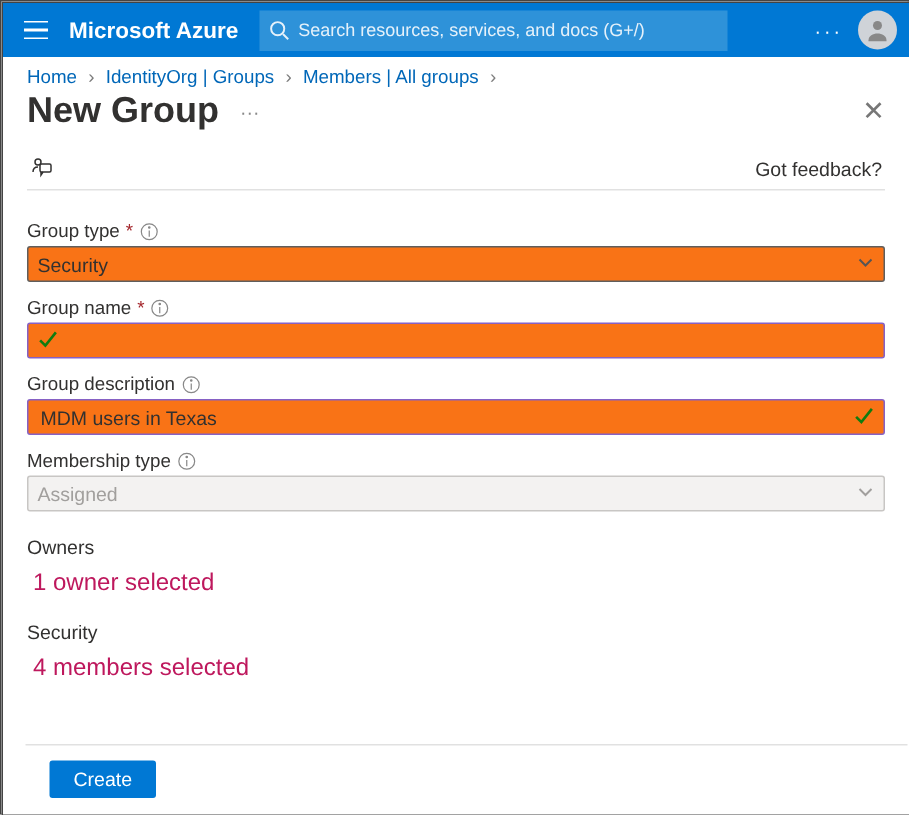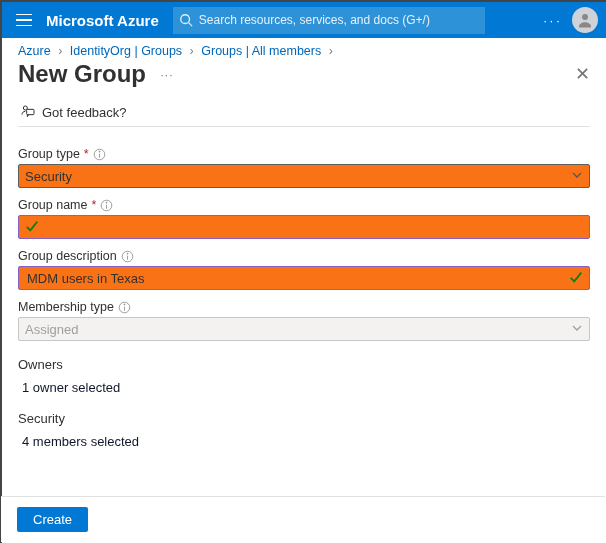--- a/index.html
+++ b/index.html
@@ -127,20 +127,21 @@
   
   .feedback-row {
     border-bottom: 1px solid #e1e1e1;
     margin: 4px 16px 0 16px;
     padding: 6px 2px 6px 2px;
     display:flex;
     align-items:center;
     gap:6px;
     color:#323130;
     font-size: 13px;
+    justify-content: space-between;
   }
 
   
   .form-area {
     padding: 10px 16px 0 16px;
   }
   .field-label {
     font-size: 12.5px;
     color: #323130;
     margin-top: 10px;
@@ -192,32 +193,32 @@
     color: #107c10;
     font-weight: bold;
   }
 
   .section-label {
     font-size: 13px;
     color: #323130;
     margin-top: 16px;
   }
   .link-text {
-    color: #0f172a;
-    font-size: 13px;
+    color: #be185d;
+    font-size: 16px;
     margin-top: 8px;
     margin-left: 4px;
     cursor: pointer;
   }
 
   
   .footer {
     position: absolute;
     bottom: 1px;
-    left: 1px;
+    left: 17px;
     right: 1px;
     border-top: 1px solid #e1e1e1;
     padding: 10px 16px;
     background: #fff;
   }
   .primary-btn {
     background: #0078d4;
     color: #fff;
     border: none;
     font-size: 13px;
@@ -250,25 +251,25 @@
     <div class="avatar">
       <svg width="18" height="18" viewBox="0 0 24 24" fill="#888">
         <circle cx="12" cy="8" r="4"></circle>
         <path d="M4 21c0-4 4-6 8-6s8 2 8 6v1H4z"></path>
       </svg>
     </div>
   </div>
 </div>
 
 <div class="crumbs">
-  <a href="#">Azure</a>
+  <a href="#">Home</a>
   <span class="sep">›</span>
   <a href="#">IdentityOrg | Groups</a>
   <span class="sep">›</span>
-  <a href="#">Groups | All members</a>
+  <a href="#">Members | All groups</a>
   <span class="sep">›</span>
 </div>
 
 <div class="title-row">
   <h1 class="page-title">New Group</h1>
   <span class="more-dots">···</span>
   <span class="title-close">✕</span>
 </div>
 
 <div class="feedback-row">

